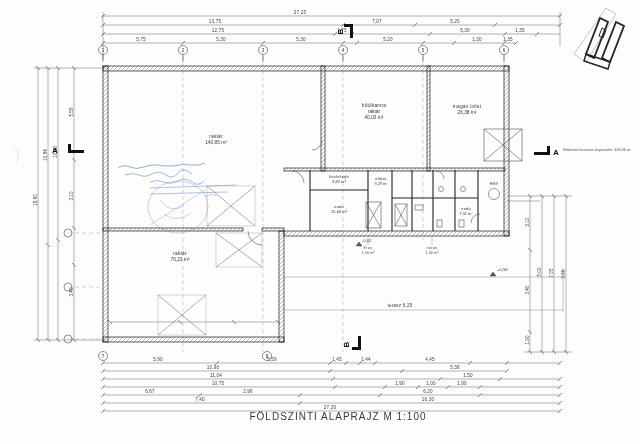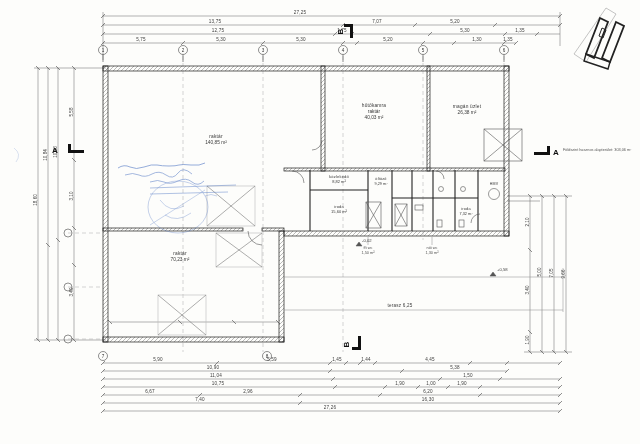--- a/index.html
+++ b/index.html
@@ -326,14 +326,15 @@
   <div>női wc</div>
       <div>1,30 m²</div>
 </div>
 
 <span class="dim" style="left:400px;top:308px;">terasz 6,25</span>
 <span class="elev" style="left:497px;top:267px;">+0,58</span>
 <span class="elev" style="left:362px;top:238px;">-0,02</span>
 
 <div id="areanote">Földszint hasznos alapterület: 303,06 m²</div>
 
+<div id="title">FÖLDSZINTI ALAPRAJZ  M 1:100</div>
 
 </div>
 
 </body></html>

